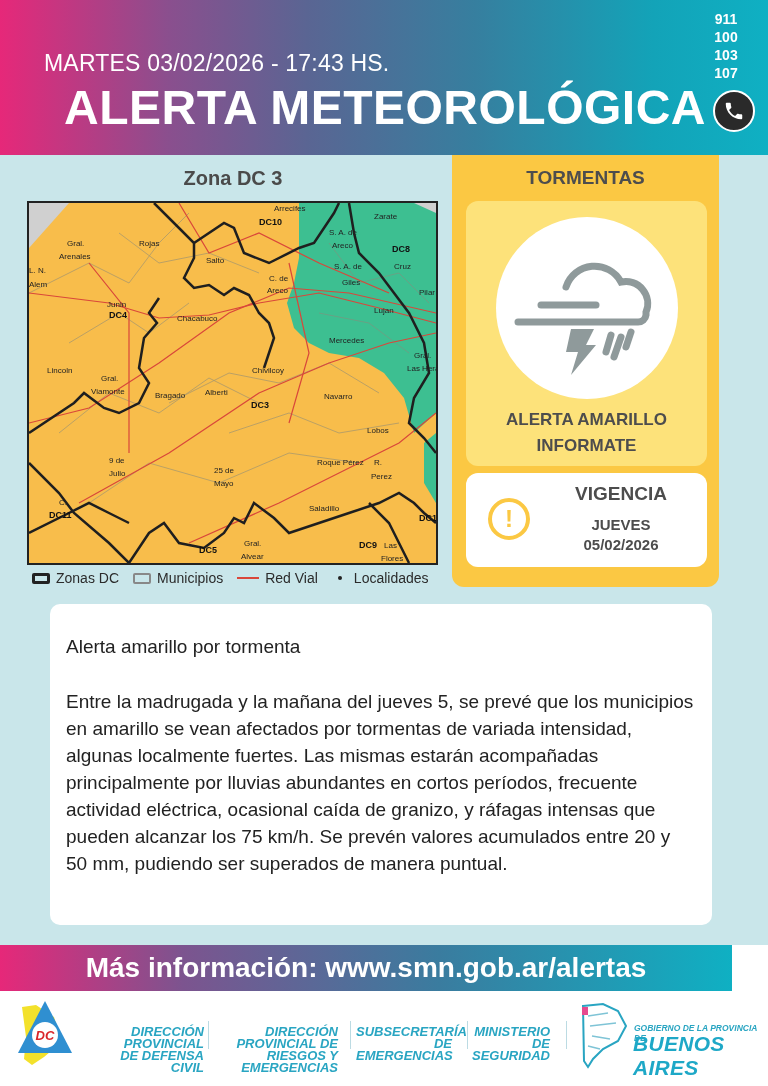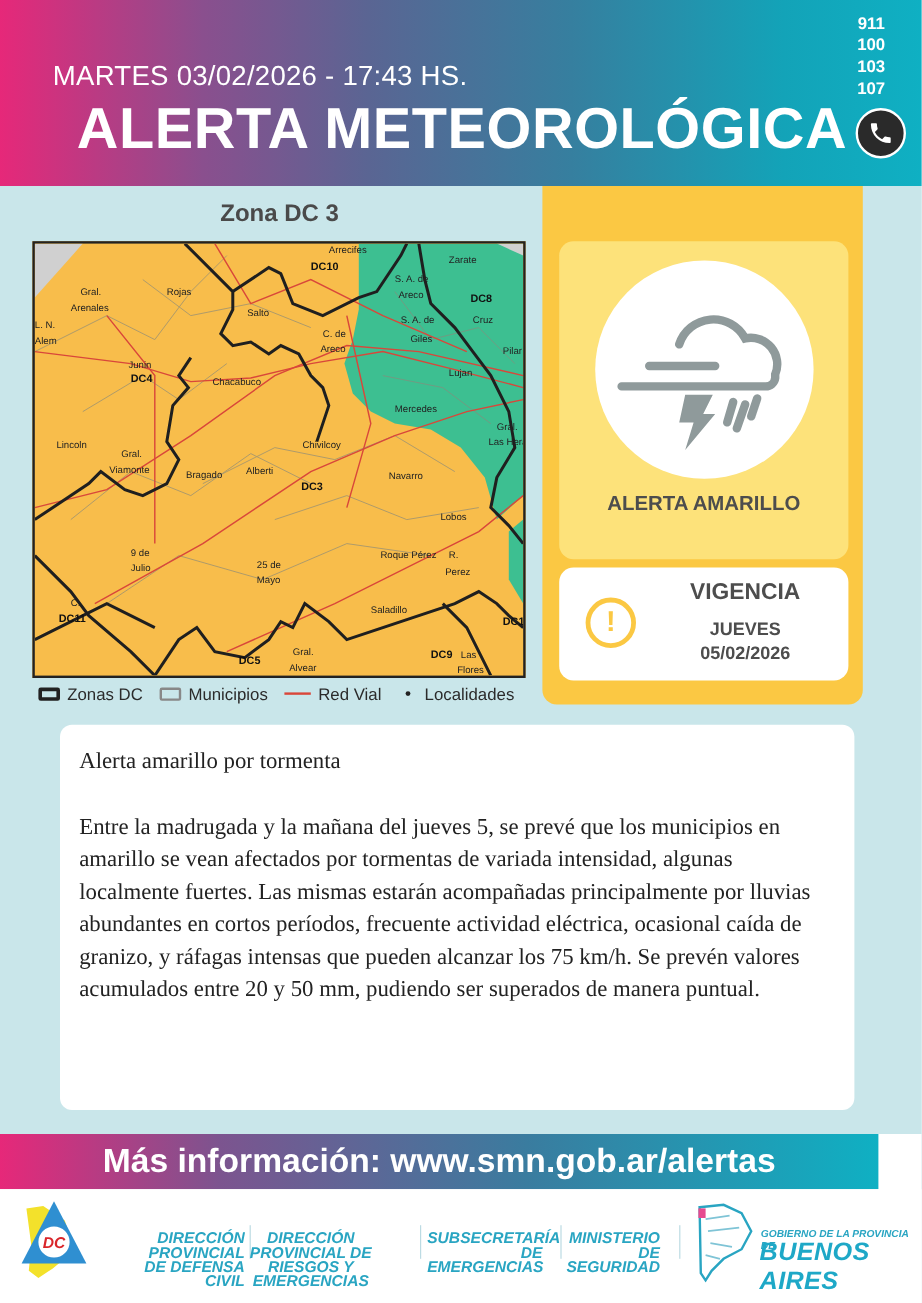--- a/index.html
+++ b/index.html
@@ -21,21 +21,21 @@
   .lg-dot { width: 4px; height: 4px; border-radius: 50%; background: #222; margin: 0 6px; }
   .side { position: absolute; left: 452px; top: 0; width: 267px; height: 432px; background: #fbc843; border-radius: 0 0 12px 12px; }
   .side .hz { position: absolute; left: 0; top: 12px; width: 100%; text-align: center; font-weight: bold; color: #4d4d4d; font-size: 19px; }
   .side .inner { position: absolute; left: 14px; top: 46px; width: 241px; height: 265px; background: #fde27a; border-radius: 12px; }
   .side .circle { position: absolute; left: 30px; top: 16px; width: 182px; height: 182px; border-radius: 50%; background: #fff; }
   .side .level { position: absolute; left: 0; top: 206px; width: 100%; text-align: center; font-weight: bold; color: #4d4d4d; font-size: 17px; line-height: 26px; }
   .side .vig { position: absolute; left: 14px; top: 318px; width: 241px; height: 94px; background: #fff; border-radius: 12px; }
   .vig .icon { position: absolute; left: 22px; top: 25px; width: 42px; height: 42px; border-radius: 50%; border: 4px solid #fbc843; display: flex; align-items: center; justify-content: center; color: #fbc843; font-weight: bold; font-size: 24px; }
   .vig .t1 { position: absolute; left: 70px; top: 10px; width: 170px; text-align: center; font-weight: bold; color: #4d4d4d; font-size: 19px; }
   .vig .t2 { position: absolute; left: 70px; top: 42px; width: 170px; text-align: center; font-weight: bold; color: #4d4d4d; font-size: 15px; line-height: 20px; }
-  .desc { position: absolute; left: 50px; top: 449px; width: 662px; height: 321px; background: #fff; border-radius: 10px; padding: 20px 16px 0 16px; color: #222; font-family: Liberation Serif, serif; }
+  .desc { position: absolute; left: 50px; top: 449px; width: 662px; height: 321px; background: #fff; border-radius: 10px; padding: 32px 16px 0 16px; color: #222; }
   .desc .dt { font-size: 19px; margin-bottom: 30px; }
   .desc .db { font-size: 19px; line-height: 27px; }
   .more { position: absolute; left: 0; top: 945px; width: 732px; height: 46px; background: linear-gradient(90deg, #e62879 0%, #7c548f 25%, #3a7c9f 60%, #0fb0c3 100%); color: #fff; font-weight: bold; font-size: 28px; text-align: center; line-height: 46px; }
   .footer { position: absolute; left: 0; top: 991px; width: 768px; height: 95px; background: #fff; font-style: italic; }
   .dc-logo { position: absolute; left: 14px; top: 6px; width: 62px; height: 70px; }
   .f-org { position: absolute; top: 35px; color: #29a5c2; font-size: 13px; font-weight: bold; line-height: 12px; text-align: right; }
   .f-sep { position: absolute; top: 30px; width: 1px; height: 28px; background: #bcdbe3; }
   .ba-map { position: absolute; left: 578px; top: 10px; width: 50px; height: 68px; }
   .ba-text1 { position: absolute; left: 634px; top: 32px; color: #29a5c2; font-size: 8.5px; font-weight: bold; }
   .ba-text2 { position: absolute; left: 633px; top: 41px; color: #1ea8c7; font-size: 21px; font-weight: bold; letter-spacing: 0.3px; }
@@ -173,35 +173,37 @@
       <span class="lg-line"></span>
       <span>Red Vial</span>
     </div>
     <div class="item">
       <span class="lg-dot"></span>
       <span>Localidades</span>
     </div>
   </div>
 
   <div class="side">
+    <div class="hz">TORMENTAS</div>
     <div class="inner">
       <div class="circle">
         <svg width="182" height="182" viewBox="0 0 182 182">
           <g stroke="#8f9a9b" stroke-width="7" stroke-linecap="round" fill="none">
             <path d="M70 70 A30 30 0 0 1 125 65 A22 22 0 0 1 150 95 L150 98 A8 8 0 0 1 142 105 L22 105"></path>
             <line x1="45" y1="88" x2="100" y2="88"></line>
             <line x1="115" y1="118" x2="110" y2="135"></line>
             <line x1="125" y1="120" x2="118" y2="140"></line>
             <line x1="135" y1="115" x2="130" y2="130"></line>
           </g>
           <path d="M75 112 L98 112 L90 128 L100 128 L75 158 L82 135 L70 135 Z" fill="#8f9a9b"></path>
         </svg>
       </div>
       <div class="level">
         <div>ALERTA AMARILLO</div>
+        <div>INFORMATE</div>
       </div>
     </div>
     <div class="vig">
       <div class="icon">!</div>
       <div class="t1">VIGENCIA</div>
       <div class="t2">
         <div>JUEVES</div>
         <div>05/02/2026</div>
       </div>
     </div>
@@ -222,21 +224,21 @@
       <path d="M31 4 L58 56 L4 56 Z" fill="#2f8fd1"></path>
       <circle cx="31" cy="38" r="13" fill="#fff"></circle>
       <text x="31" y="43" text-anchor="middle" font-size="13" font-weight="bold" fill="#d9252a" font-family="Liberation Sans, sans-serif">DC</text>
     </svg>
   </div>
   <div class="f-org" style="left:86px;width:118px;">
     <div>DIRECCIÓN PROVINCIAL</div>
     <div>DE DEFENSA CIVIL</div>
   </div>
   <div class="f-sep" style="left:208px;"></div>
-  <div class="f-org" style="left:198px;width:122px;text-align:center;">
+  <div class="f-org" style="left:216px;width:122px;text-align:right;">
     <div>DIRECCIÓN PROVINCIAL DE</div>
     <div>RIESGOS Y EMERGENCIAS</div>
   </div>
   <div class="f-sep" style="left:350px;"></div>
   <div class="f-org" style="left:356px;width:96px;">
     <div>SUBSECRETARÍA DE</div>
     <div>EMERGENCIAS</div>
   </div>
   <div class="f-sep" style="left:467px;"></div>
   <div class="f-org" style="left:472px;width:78px;">

